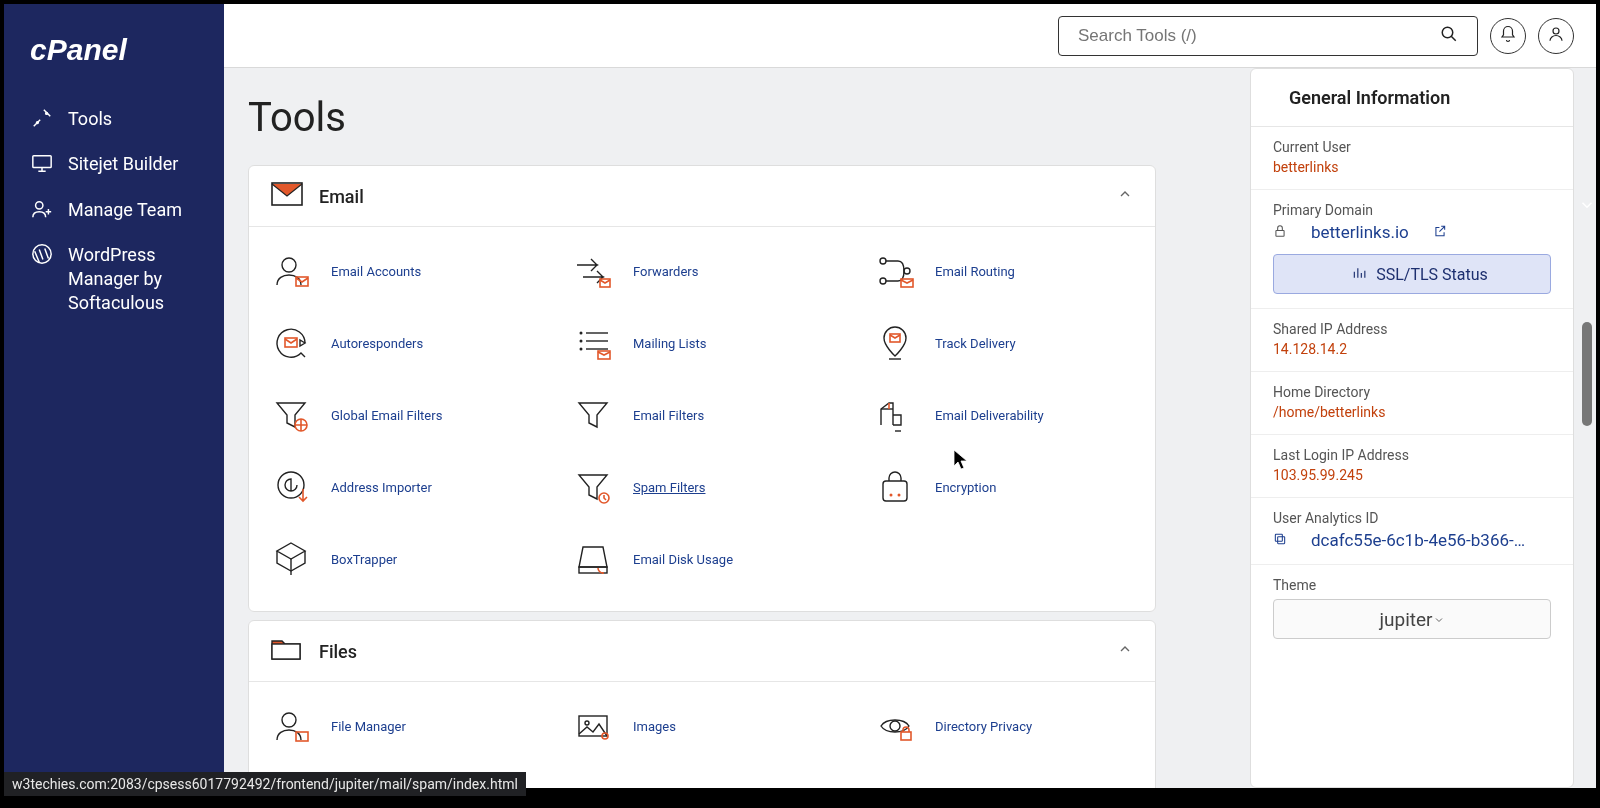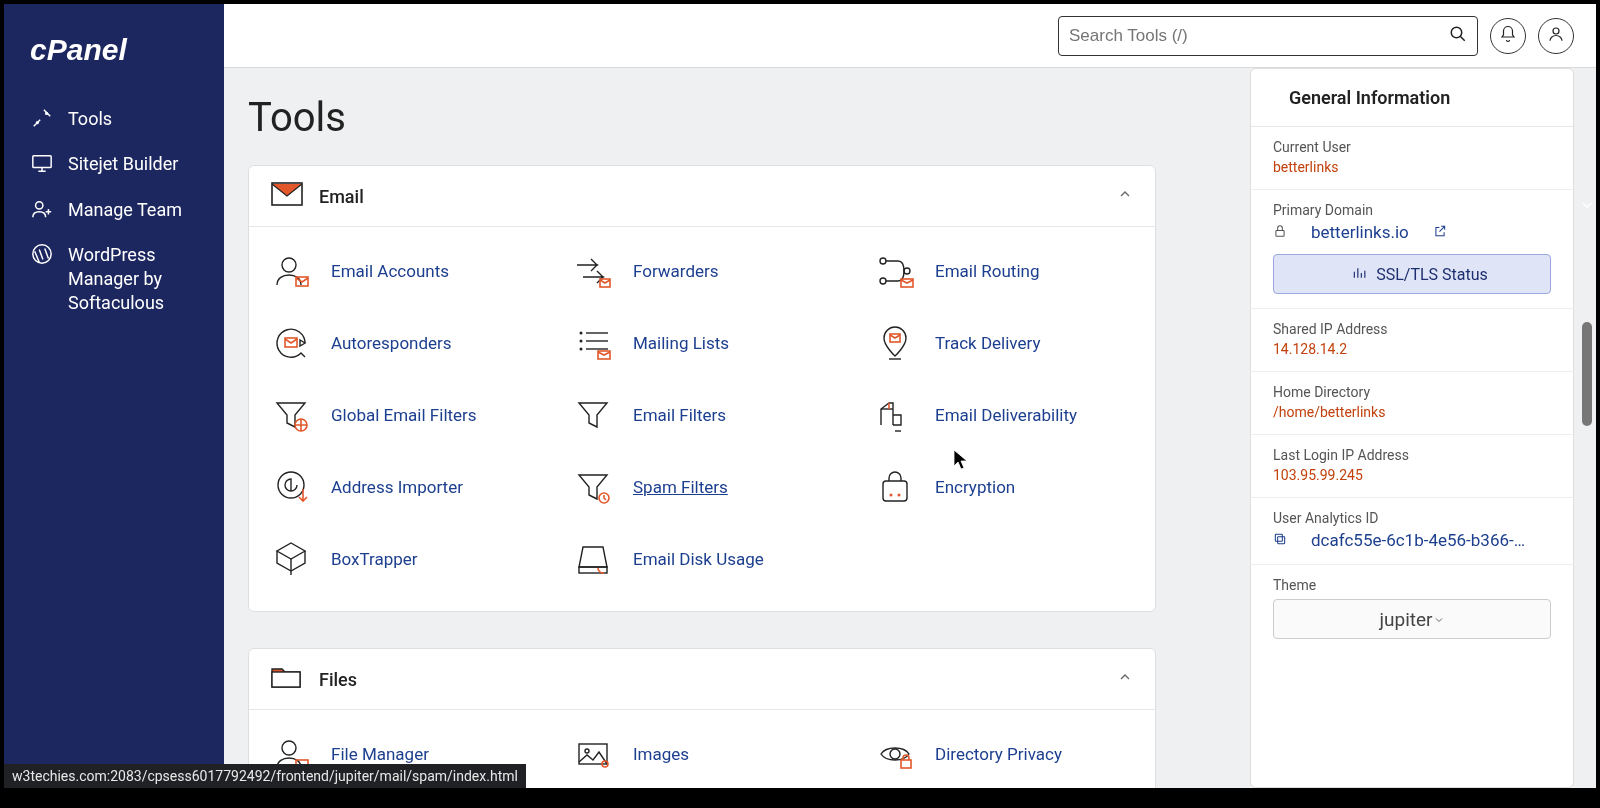--- a/index.html
+++ b/index.html
@@ -60,41 +60,41 @@
   padding: 0 22px;
   gap: 12px;
 }
 .search-wrap {
   width: 420px;
   height: 40px;
   border: 1.5px solid #333;
   border-radius: 4px;
   display: flex;
   align-items: center;
-  padding: 0 10px;
+  padding: 0 19px;
   gap: 8px;
 }
 .search-wrap input {
   flex:1; border:none; outline:none; font-size:17px; color:#555; background:transparent;
 }
 .search-wrap .sicon { color:#222; }
 .circ-btn {
   width: 36px; height:36px; border:1.5px solid #333; border-radius:50%;
   display:flex; align-items:center; justify-content:center; cursor:pointer; background:#fff;
 }
 .content {
   flex:1; display:flex; padding: 0 0 0 0; overflow:hidden;
 }
 .content-inner { flex:1; padding: 8px 0 0 24px; overflow-y:auto; }
 .page-title {
   font-size: 40px; font-weight: 400; color:#222; padding: 18px 0 24px 0;
 }
 .card {
   background:#fff; border:1px solid #dedede; border-radius:6px;
-  margin-bottom: 36px; width: 908px;
+  margin-bottom: 8px; width: 908px;
 }
 .card-header {
   display:flex; align-items:center; padding: 16px 22px;
   gap: 16px; border-bottom:1px solid #e6e6e6;
 }
 .card-header .chev { margin-left:auto; color:#666; }
 .card-title { font-size:18px; color:#222; font-weight:500; }
 .card-body {
   padding: 8px 0 16px 0;
   display: grid;
@@ -102,21 +102,21 @@
 }
 .tool {
   display:flex; align-items:center; gap:18px;
   padding: 14px 20px;
   cursor:pointer;
 }
 .tool-icon {
   width: 44px; height: 44px; flex-shrink:0;
   display:flex; align-items:center; justify-content:center;
 }
-.tool-label { color:#1d3f8f; font-size:17px; }
+.tool-label { color:#1d3f8f; font-size:13px; }
 .tool.hl .tool-label { text-decoration: underline; }
 .right-panel {
   width: 324px;
   background:#fff;
   border:1px solid #dedede;
   border-radius:6px;
   margin: 0 22px 0 10px;
   display:flex; flex-direction:column;
   overflow:hidden;
 }
@@ -135,21 +135,21 @@
   background:#dfe4f7; border:1px solid #9aa9e0; border-radius:4px;
   display:flex; align-items:center; justify-content:center; gap:10px;
   color:#1d2f6f; font-size:16px; cursor:pointer;padding-left:16px;
 }
 .theme-select {
   margin-top:6px; width:100%; height:40px; border:1px solid #ccc; border-radius:4px;
   background:#fafafa; display:flex; align-items:center; justify-content:center;
   padding:0 14px; font-size:19px; color:#444; cursor:pointer;
 }
 .status-tip {
-  position:absolute; left:4px; bottom:20px;
+  position:absolute; left:4px; bottom:12px;
   background:#202124; color:#e8e8e8; font-size:14px;
   padding:4px 8px; z-index:5;
 }
 .cursor {
   position:absolute; left:954px; top:450px; width:14px; height:20px;
   z-index:10;
 }
 .hdr-icon { width:32px; height:28px; }
 .scrollbar-fake { position:absolute; right:6px; top:4px; bottom:20px; width:14px; }
 .scrollbar-thumb { position:absolute; right:2px; top:318px; width:10px; height:104px; background:#777; border-radius:5px; }

